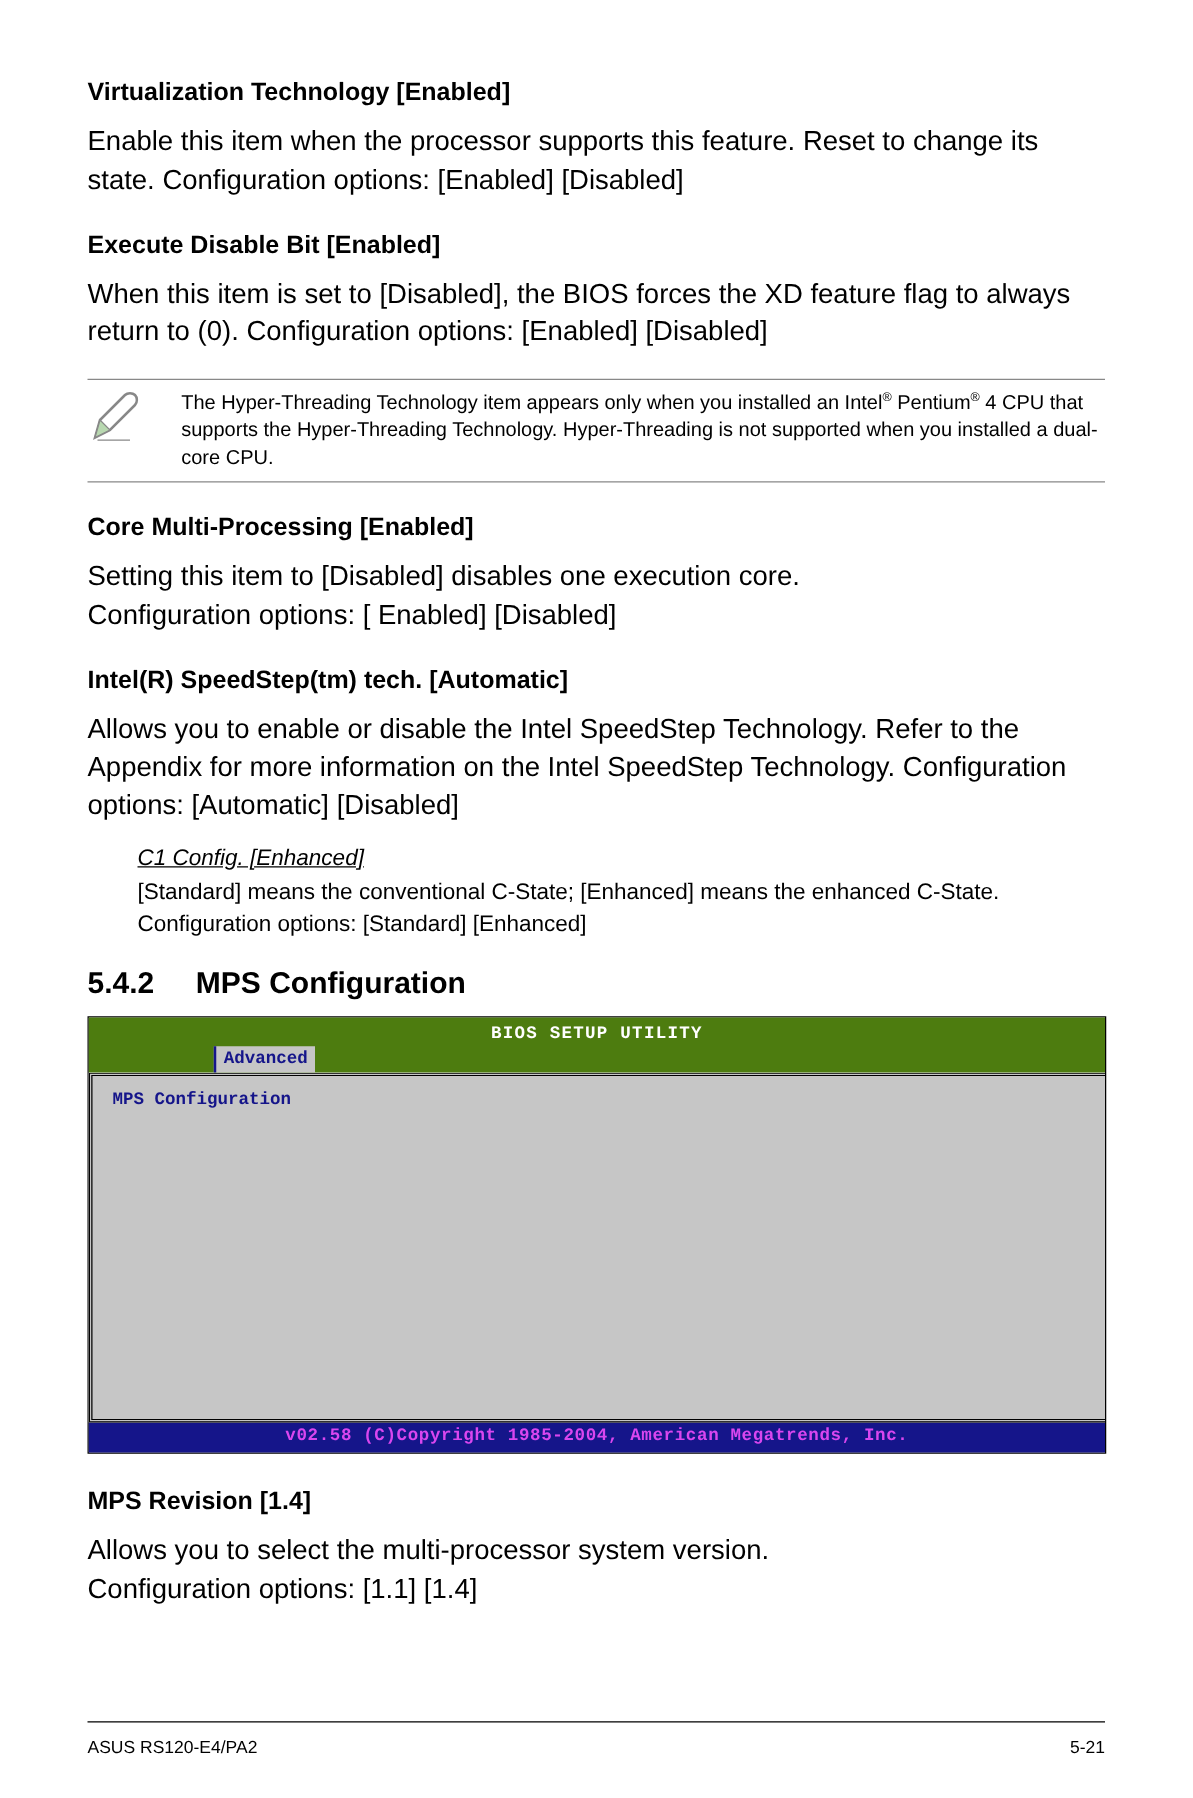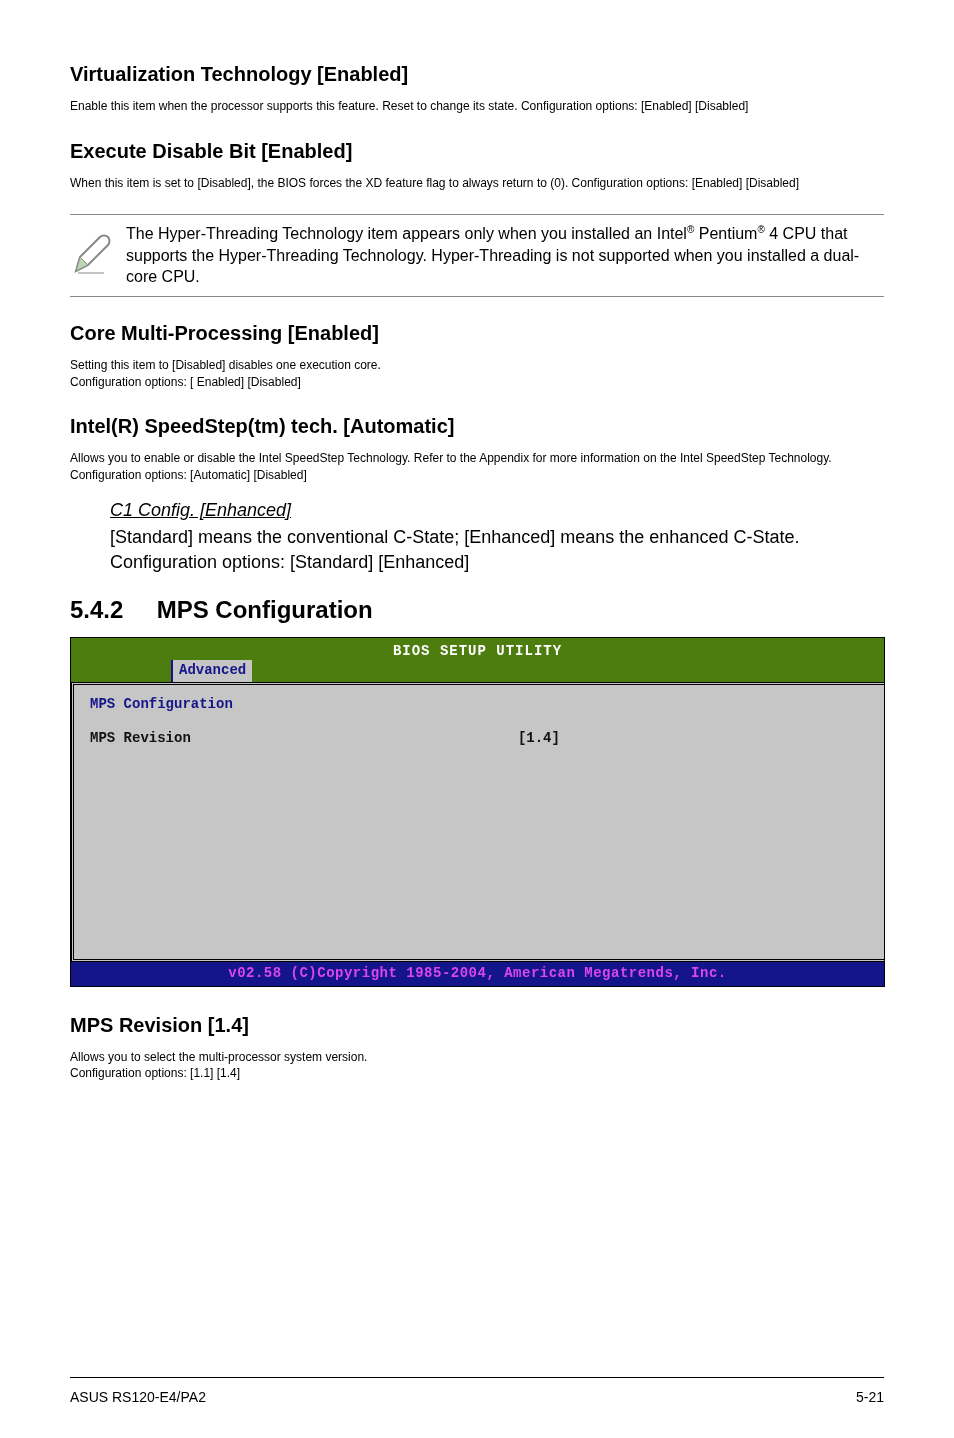--- a/index.html
+++ b/index.html
@@ -13,27 +13,27 @@
     height: 1438px;
     padding: 60px 70px 40px 70px;
     position: relative;
   }
   h3.heading {
     font-size: 20px;
     font-weight: bold;
     margin-bottom: 10px;
   }
   p.body {
-    font-size: 12px;
+    font-size: 22px;
     margin-bottom: 22px;
   }
   .note-block {
     display: flex;
-    align-items: center;
-    gap: 12px;
+    align-items: flex-start;
+    gap: 31px;
     border-top: 1px solid #888;
     border-bottom: 1px solid #888;
     padding: 8px 0;
     margin: 6px 0 22px 0;
   }
   .note-icon {
     width: 44px;
     height: 44px;
     flex: 0 0 44px;
   }
@@ -181,24 +181,20 @@
 </h2>
 
 <div class="bios">
   <div class="bios-title">
     <span class="bios-title-text">BIOS SETUP UTILITY</span>
     <span class="bios-tab">Advanced</span>
   </div>
   <div class="bios-body">
     <div class="bios-left">
       <span class="cfg">MPS Configuration</span>
-      <div class="row">
-        <span class="lbl">MPS Revision</span>
-        <span>[1.4]</span>
-      </div>
     </div>
   </div>
   <div class="bios-footer">v02.58 (C)Copyright 1985-2004, American Megatrends, Inc.</div>
 </div>
 
 <h3 class="heading">MPS Revision [1.4]</h3>
 <p class="body">
   <span>Allows you to select the multi-processor system version.</span><br>
   <span>Configuration options: [1.1] [1.4]</span>
 </p>

